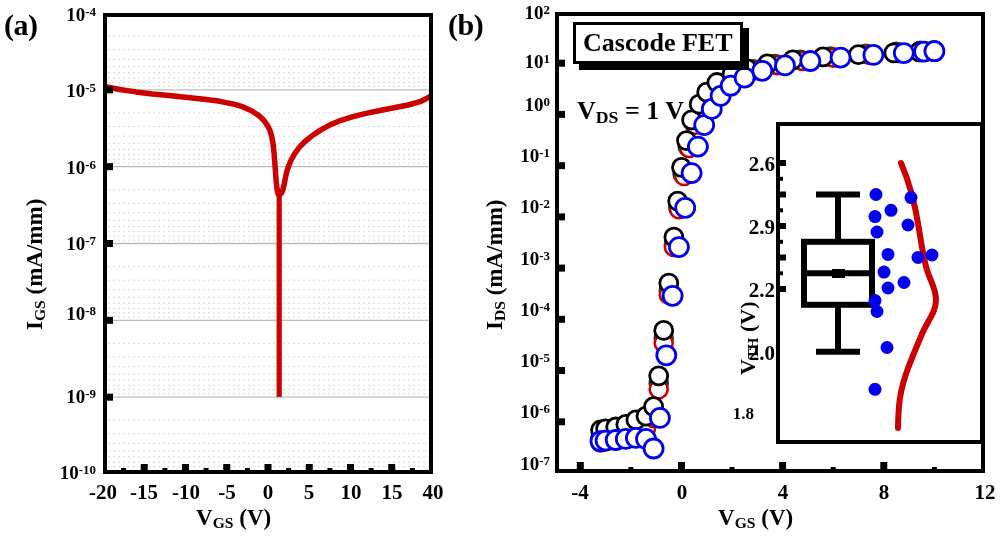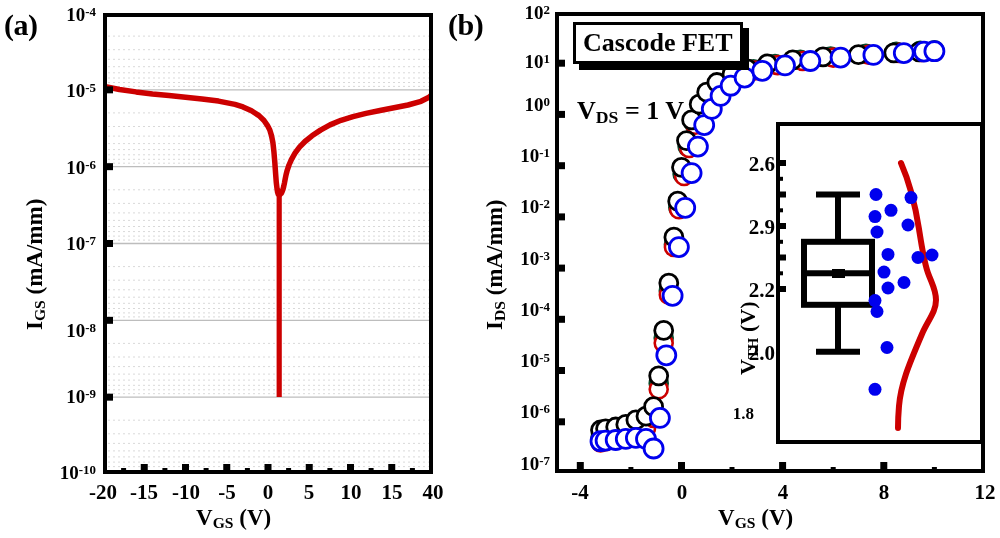--- a/index.html
+++ b/index.html
@@ -36,21 +36,21 @@
 <body>
 
 <div id="fig">
 
   <div class="panel-tag" style="left:4px;top:8px;">(a)</div>
 
   <div class="ticklabel" style="left:24px;top:4px;width:72px;font-size:19px;">10<sup>-4</sup></div>
   <div class="ticklabel" style="left:24px;top:80px;width:72px;font-size:19px;">10<sup>-5</sup></div>
   <div class="ticklabel" style="left:24px;top:157px;width:72px;font-size:19px;">10<sup>-6</sup></div>
   <div class="ticklabel" style="left:24px;top:233px;width:72px;font-size:19px;">10<sup>-7</sup></div>
-  <div class="ticklabel" style="left:24px;top:320px;width:72px;font-size:19px;">10<sup>-8</sup></div>
+  <div class="ticklabel" style="left:24px;top:303px;width:72px;font-size:19px;">10<sup>-8</sup></div>
   <div class="ticklabel" style="left:24px;top:386px;width:72px;font-size:19px;">10<sup>-9</sup></div>
   <div class="ticklabel" style="left:14px;top:462px;width:82px;font-size:19px;">10<sup>-10</sup></div>
 
   <div class="axis-title ylab" style="left:22px;top:330px;font-size:23px;transform:rotate(-90deg);">
     <span>I</span><sub>GS</sub><span> (mA/mm)</span>
   </div>
 
   <div class="annot" style="left:127px;top:24px;font-size:25px;">Drain Floating</div>
 
   <svg style="position:absolute;left:103px;top:13px;" width="330" height="461" viewBox="0 0 330 461">

